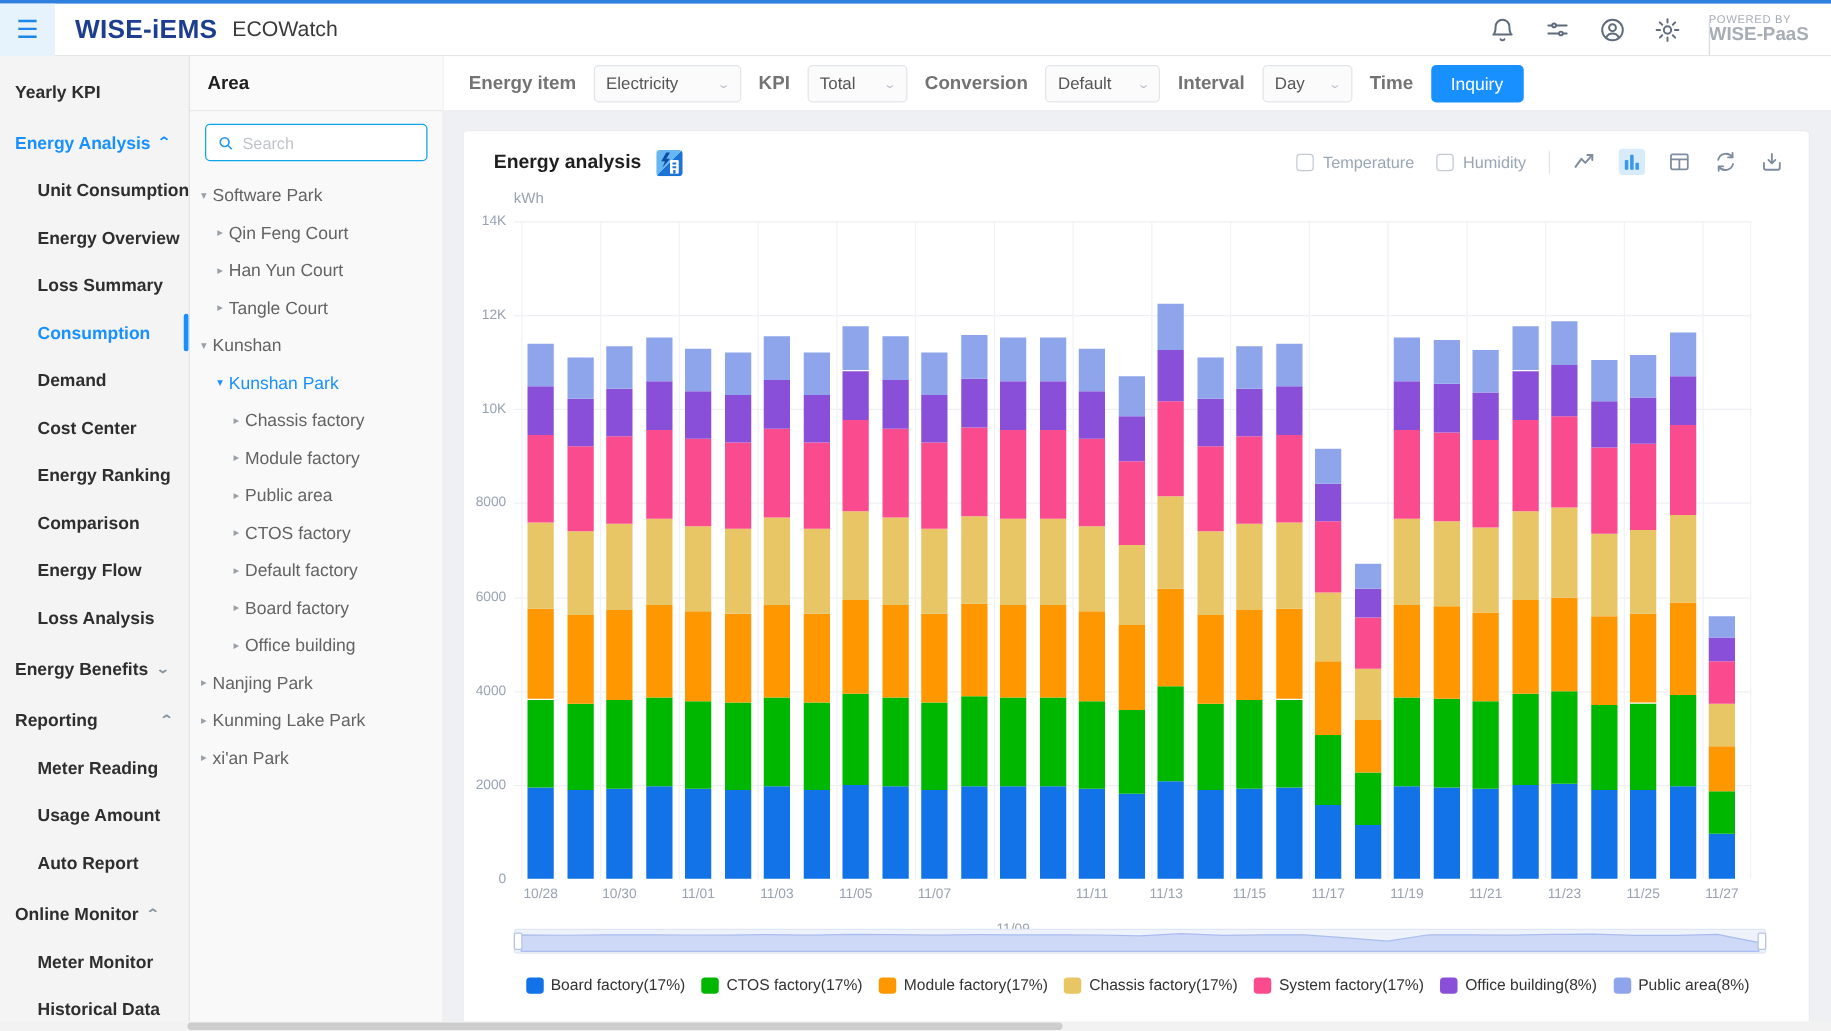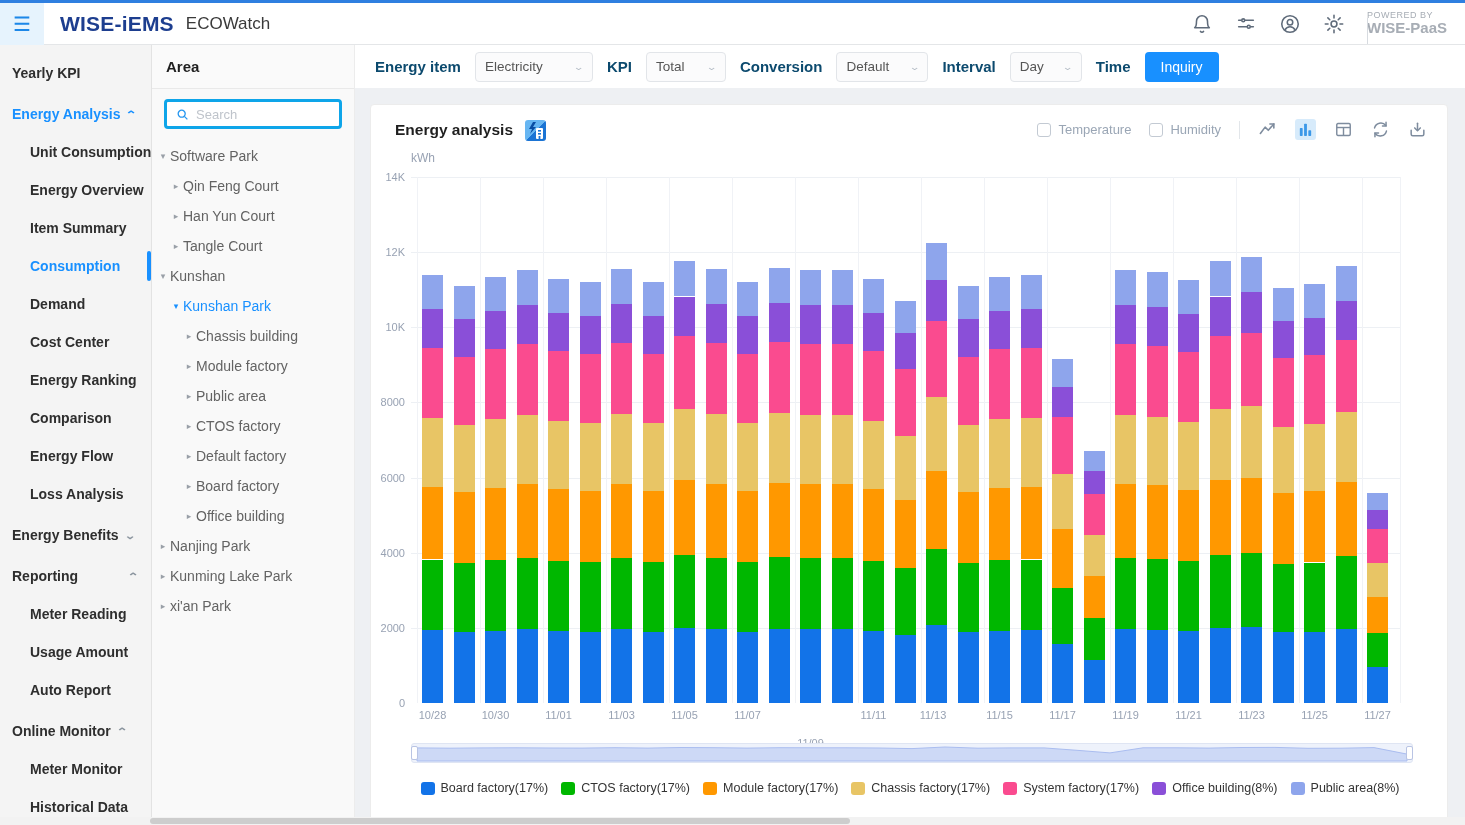--- a/index.html
+++ b/index.html
@@ -36,34 +36,34 @@
   .side-item.active { color:#1890ff; }
   .side-item.active::after { content:""; position:absolute; right:0; top:4px; width:4px; height:30px;
     background:#1890ff; border-radius:2px; }
   .side-item .caret.far { margin-left:auto; margin-right:14px; }
 
   
   #area-panel { position:absolute; left:152px; top:45px; width:203px; height:780px; background:#f9f9f9;
     border-right:1px solid #ececec; }
   #area-header { height:44px; display:flex; align-items:center; padding-left:14px; font-size:15px;
     font-weight:bold; color:#1f1f1f; border-bottom:1px solid #e9e9e9; background:#fafafa; }
-  #area-search { margin:10px 12px 12px 12px; height:30px; background:#fff; border:3px solid #0ea5e9;
+  #area-search { margin:10px 12px 12px 12px; height:30px; background:#fff; border:1px solid #0ea5e9;
     border-radius:4px; display:flex; align-items:center; padding:0 9px; gap:7px; }
   #area-search svg { width:13px; height:13px; color:#2496f0; }
   #area-search .ph { font-size:13px; color:#bfc4cb; }
   .tree-item { height:30px; display:flex; align-items:center; font-size:14px; color:#636363;
     cursor:pointer; white-space:nowrap; }
   .tree-item .tcaret { font-size:9px; color:#9aa0a8; width:14px; text-align:center; flex:0 0 14px; }
   .tree-item.sel, .tree-item.sel .tcaret { color:#1890ff; }
 
   
   #main { position:absolute; left:355px; top:45px; width:1110px; height:780px; background:#eef0f3; }
   #filter-bar { position:absolute; left:0; top:0; width:1110px; height:43px; background:#fff;
     display:flex; align-items:center; padding-left:20px; gap:14px; }
-  .f-label { font-size:15px; font-weight:bold; color:#0c4a6e; }
+  .f-label { font-size:15px; font-weight:bold; color:#737373; }
   .f-select { height:30px; background:#fbfbfc; border:1px solid #e2e5e9; border-radius:4px;
     display:flex; align-items:center; justify-content:space-between; padding:0 9px; cursor:pointer; }
   .f-select .val { font-size:13.5px; color:#555; }
   .f-select .chev { font-size:9px; color:#b4bcc6; transform:scaleX(1.5); margin-left:6px; }
   #time-box { height:30px; background:#fbfbfc; border:1px solid #e2e5e9; border-radius:4px;
     display:flex; align-items:center; gap:9px; padding:0 10px; cursor:pointer; }
   #time-box span { font-size:13px; color:#555; }
   #time-box svg { width:14px; height:14px; color:#8d97a3; }
   #inquiry-btn { height:30px; padding:0 16px; background:#1890ff; color:#fff; font-size:14px;
     border:none; border-radius:4px; cursor:pointer; font-family:inherit; }
@@ -156,21 +156,21 @@
       <span>Energy Analysis</span>
       <span class="caret">⌃</span>
     </div>
     <div class="side-item sub">
       <span>Unit Consumption</span>
     </div>
     <div class="side-item sub">
       <span>Energy Overview</span>
     </div>
     <div class="side-item sub">
-      <span>Item Summary</span>
+      <span>Loss Summary</span>
     </div>
     <div class="side-item sub active">
       <span>Consumption</span>
     </div>
     <div class="side-item sub">
       <span>Demand</span>
     </div>
     <div class="side-item sub">
       <span>Cost Center</span>
     </div>
@@ -244,21 +244,21 @@
       <div class="tree-item" style="padding-left: 4px;">
         <span class="tcaret">▾</span>
         <span>Kunshan</span>
       </div>
       <div class="tree-item sel" style="padding-left: 17px;">
         <span class="tcaret">▾</span>
         <span>Kunshan Park</span>
       </div>
       <div class="tree-item" style="padding-left: 30px;">
         <span class="tcaret">▸</span>
-        <span>Chassis building</span>
+        <span>Chassis factory</span>
       </div>
       <div class="tree-item" style="padding-left: 30px;">
         <span class="tcaret">▸</span>
         <span>Module factory</span>
       </div>
       <div class="tree-item" style="padding-left: 30px;">
         <span class="tcaret">▸</span>
         <span>Public area</span>
       </div>
       <div class="tree-item" style="padding-left: 30px;">

